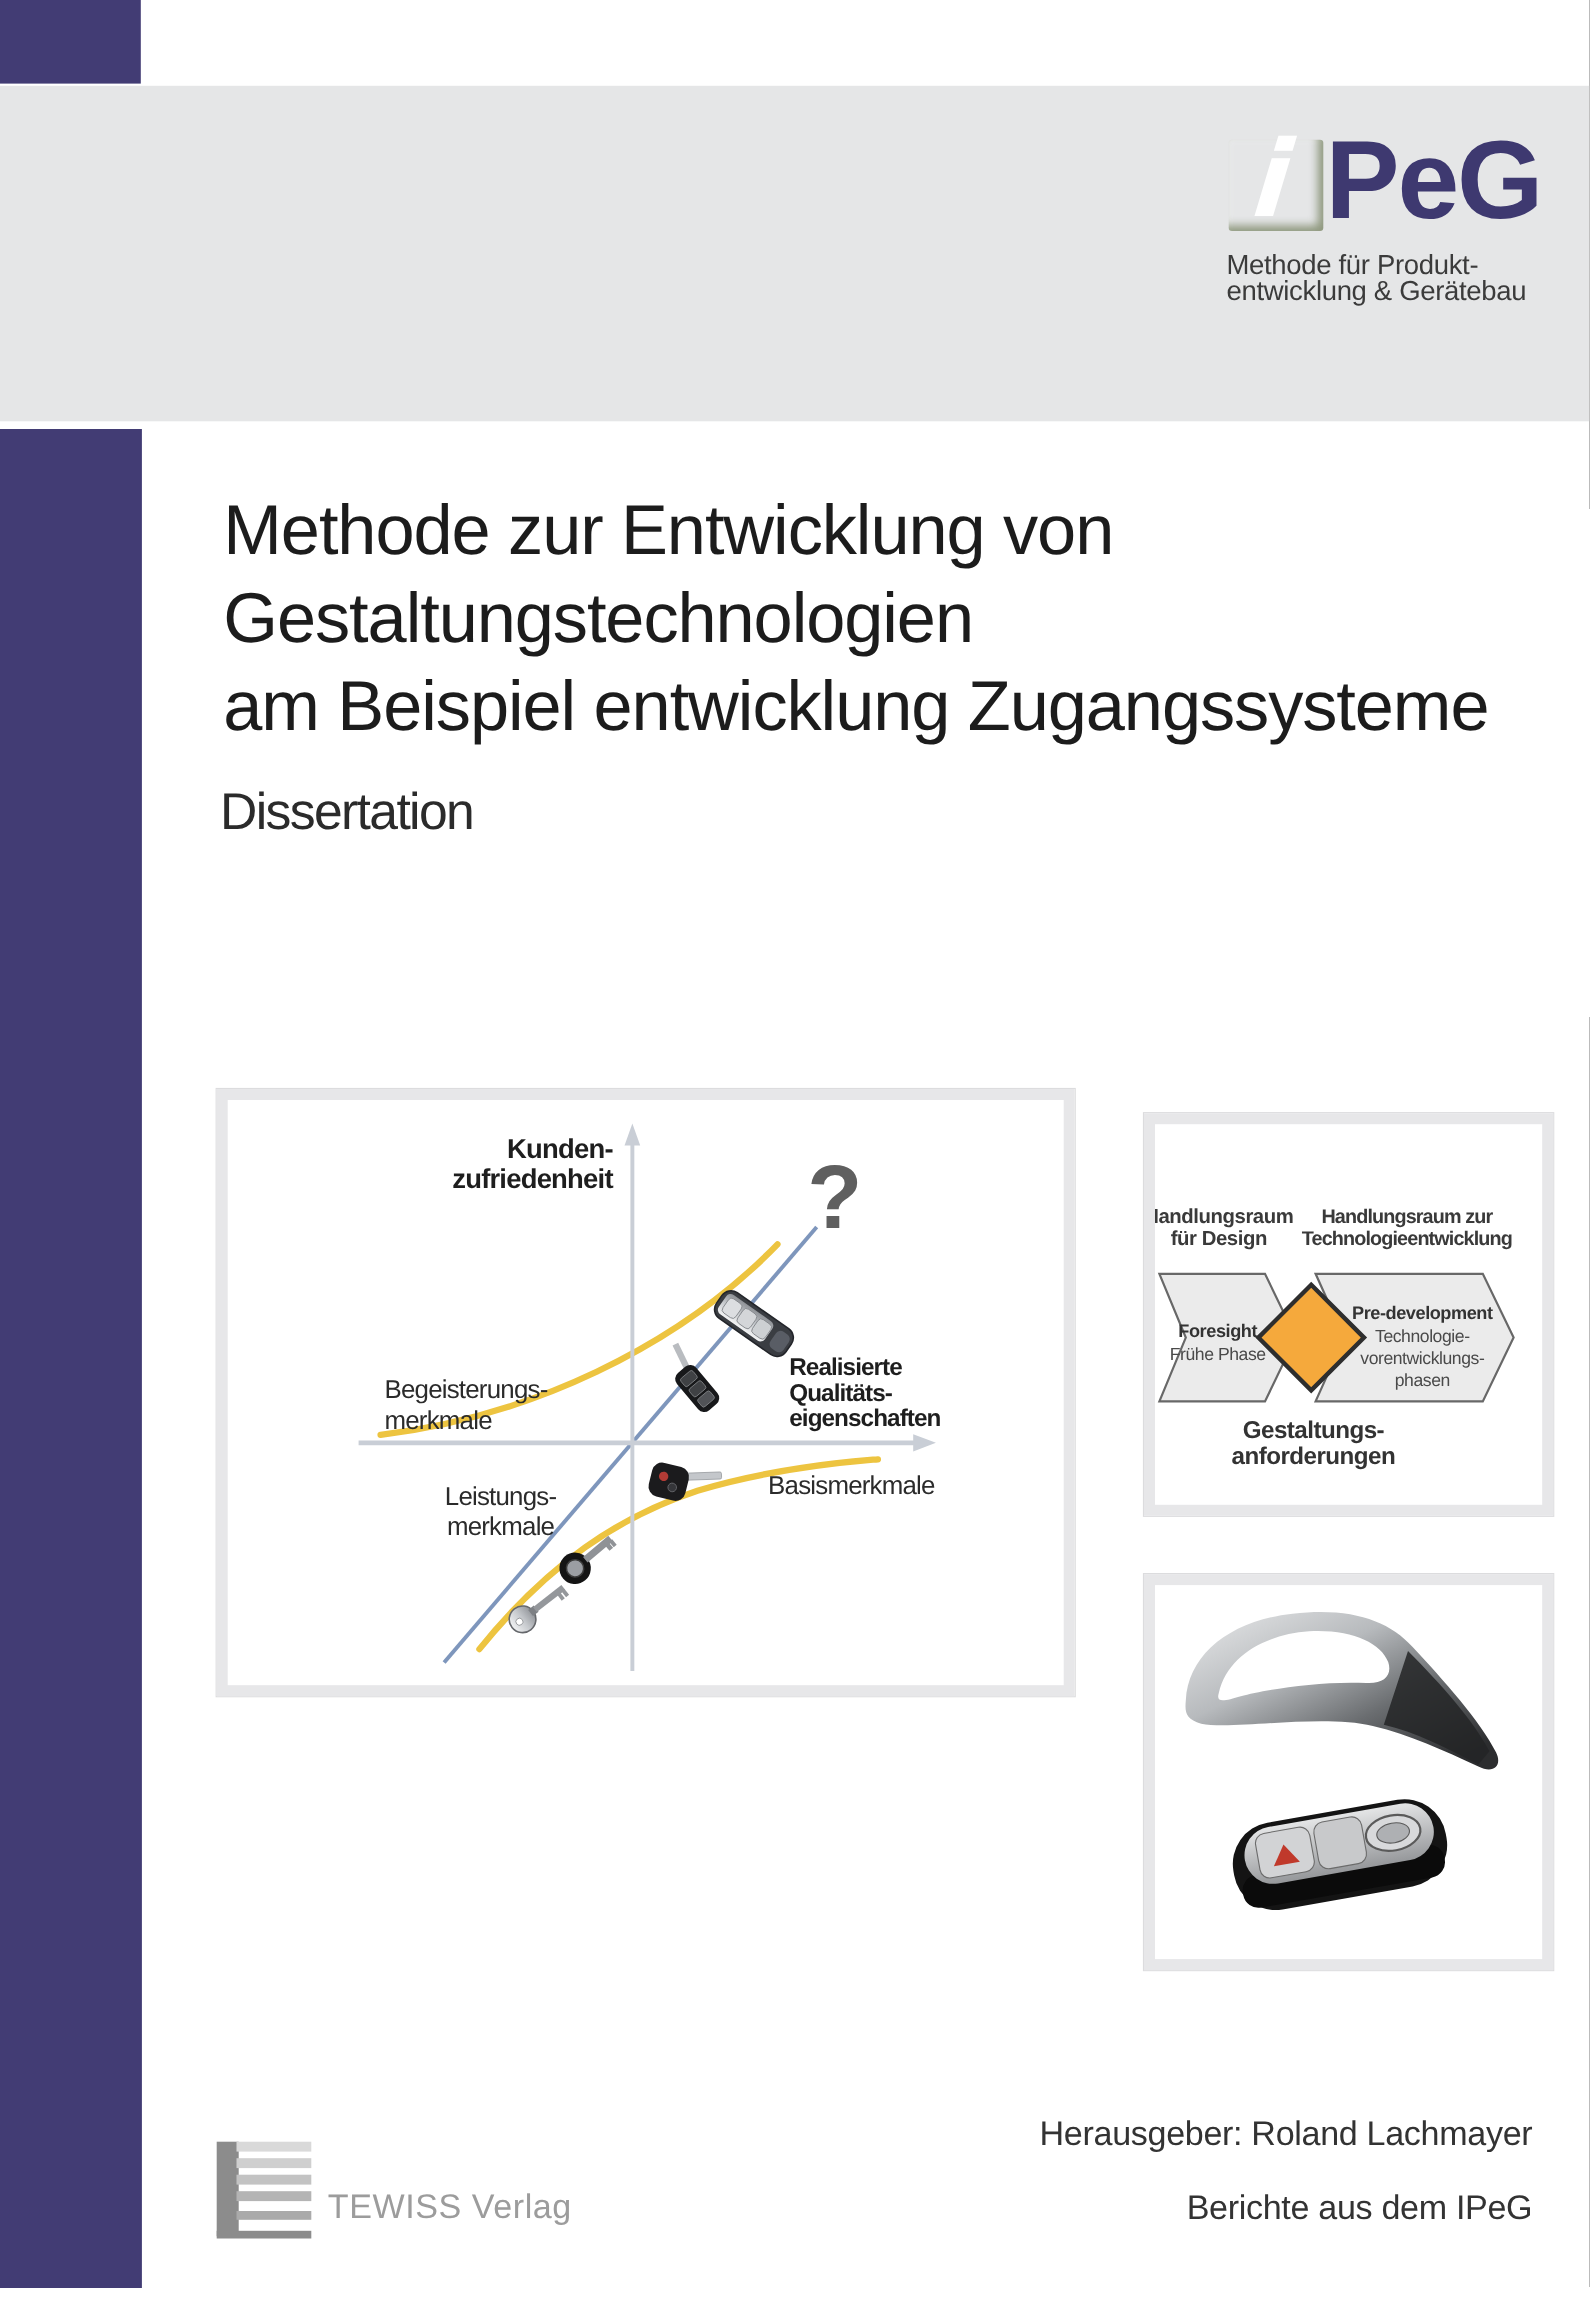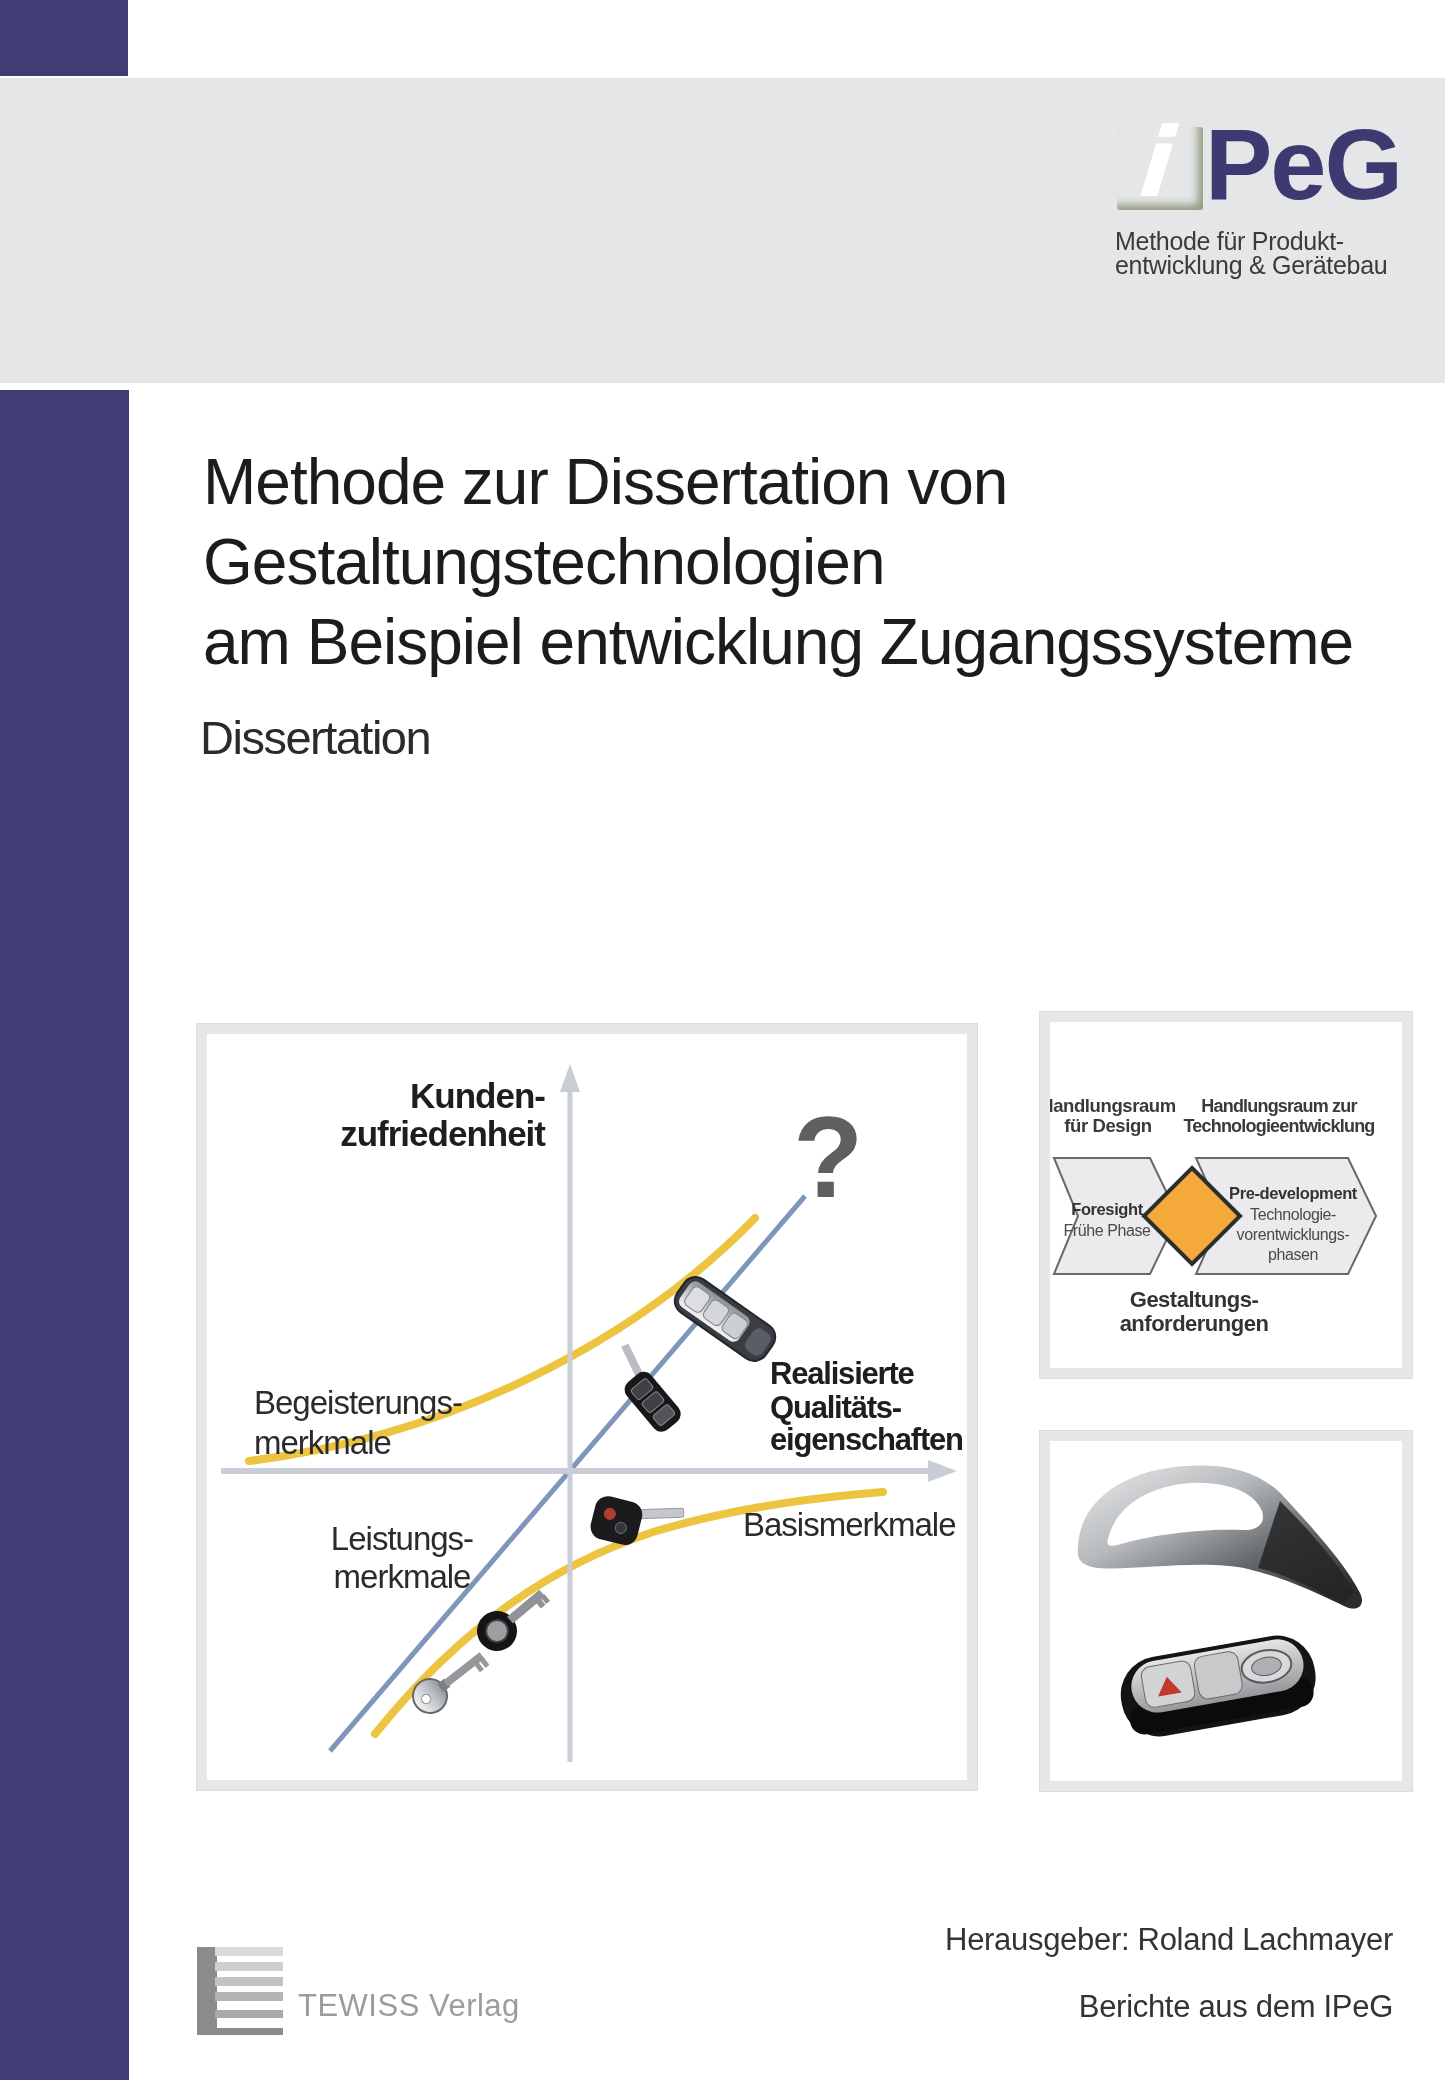--- a/index.html
+++ b/index.html
@@ -22,21 +22,21 @@
   .logo-wordmark{left:1205px;top:114px;font-size:101px;font-weight:bold;letter-spacing:-2px;
      color:#3E3970;line-height:1;}
   .logo-sub{left:1115px;top:230px;font-size:25px;line-height:23.5px;letter-spacing:-0.3px;color:#3b3b3b;}
 
   
   .title{left:203px;top:442px;font-size:64px;line-height:80px;letter-spacing:-1px;color:#1c1c1c;}
   .subtitle{left:200px;top:694px;font-size:47px;letter-spacing:-1.5px;color:#2b2b2b;line-height:1;margin-top:20px;}
 
   
   .fig{background:#fff;border:10px solid #E7E7E9;box-shadow:0 0 0 1px #DCDCDE;box-sizing:border-box;}
-  .fig-kano{left:197px;top:1024px;width:780px;height:766px;}
+  .fig-kano{left:197px;top:990px;width:780px;height:552px;}
   .fig-process{left:1040px;top:1012px;width:372px;height:366px;}
   .fig-photo{left:1040px;top:1431px;width:372px;height:360px;}
   .fig svg{display:block;width:100%;height:100%;}
 
   
   .tewiss-logo{left:195px;top:1945px;width:95px;height:90px;}
   .tw-bar{position:absolute;}
   .tewiss-text{left:298px;top:1990px;font-size:31px;color:#9C9C9C;letter-spacing:0.5px;line-height:1;}
   .footer-right{right:52px;text-align:right;color:#333;font-size:31px;letter-spacing:-0.3px;line-height:1;margin-top:31px;}
   .footer-line1{top:1960px;}
@@ -67,21 +67,21 @@
   <div class="abs logo-square">
     <div class="abs logo-i">i</div>
   </div>
   <div class="abs logo-wordmark">PeG</div>
   <div class="abs logo-sub">
     <div>Methode für Produkt-</div>
     <div>entwicklung &amp; Gerätebau</div>
   </div>
 
   <div class="abs title">
-    <div>Methode zur Dissertation von</div>
+    <div>Methode zur Entwicklung von</div>
     <div>Gestaltungstechnologien</div>
     <div>am Beispiel entwicklung Zugangssysteme</div>
   </div>
   <div class="abs subtitle">Dissertation</div>
 
   <div class="abs fig fig-kano">
     <svg viewBox="0 0 760 746">
       <defs>
         <linearGradient id="silverV" x1="0" y1="0" x2="1" y2="0">
           <stop offset="0" stop-color="#f2f3f4"></stop>

